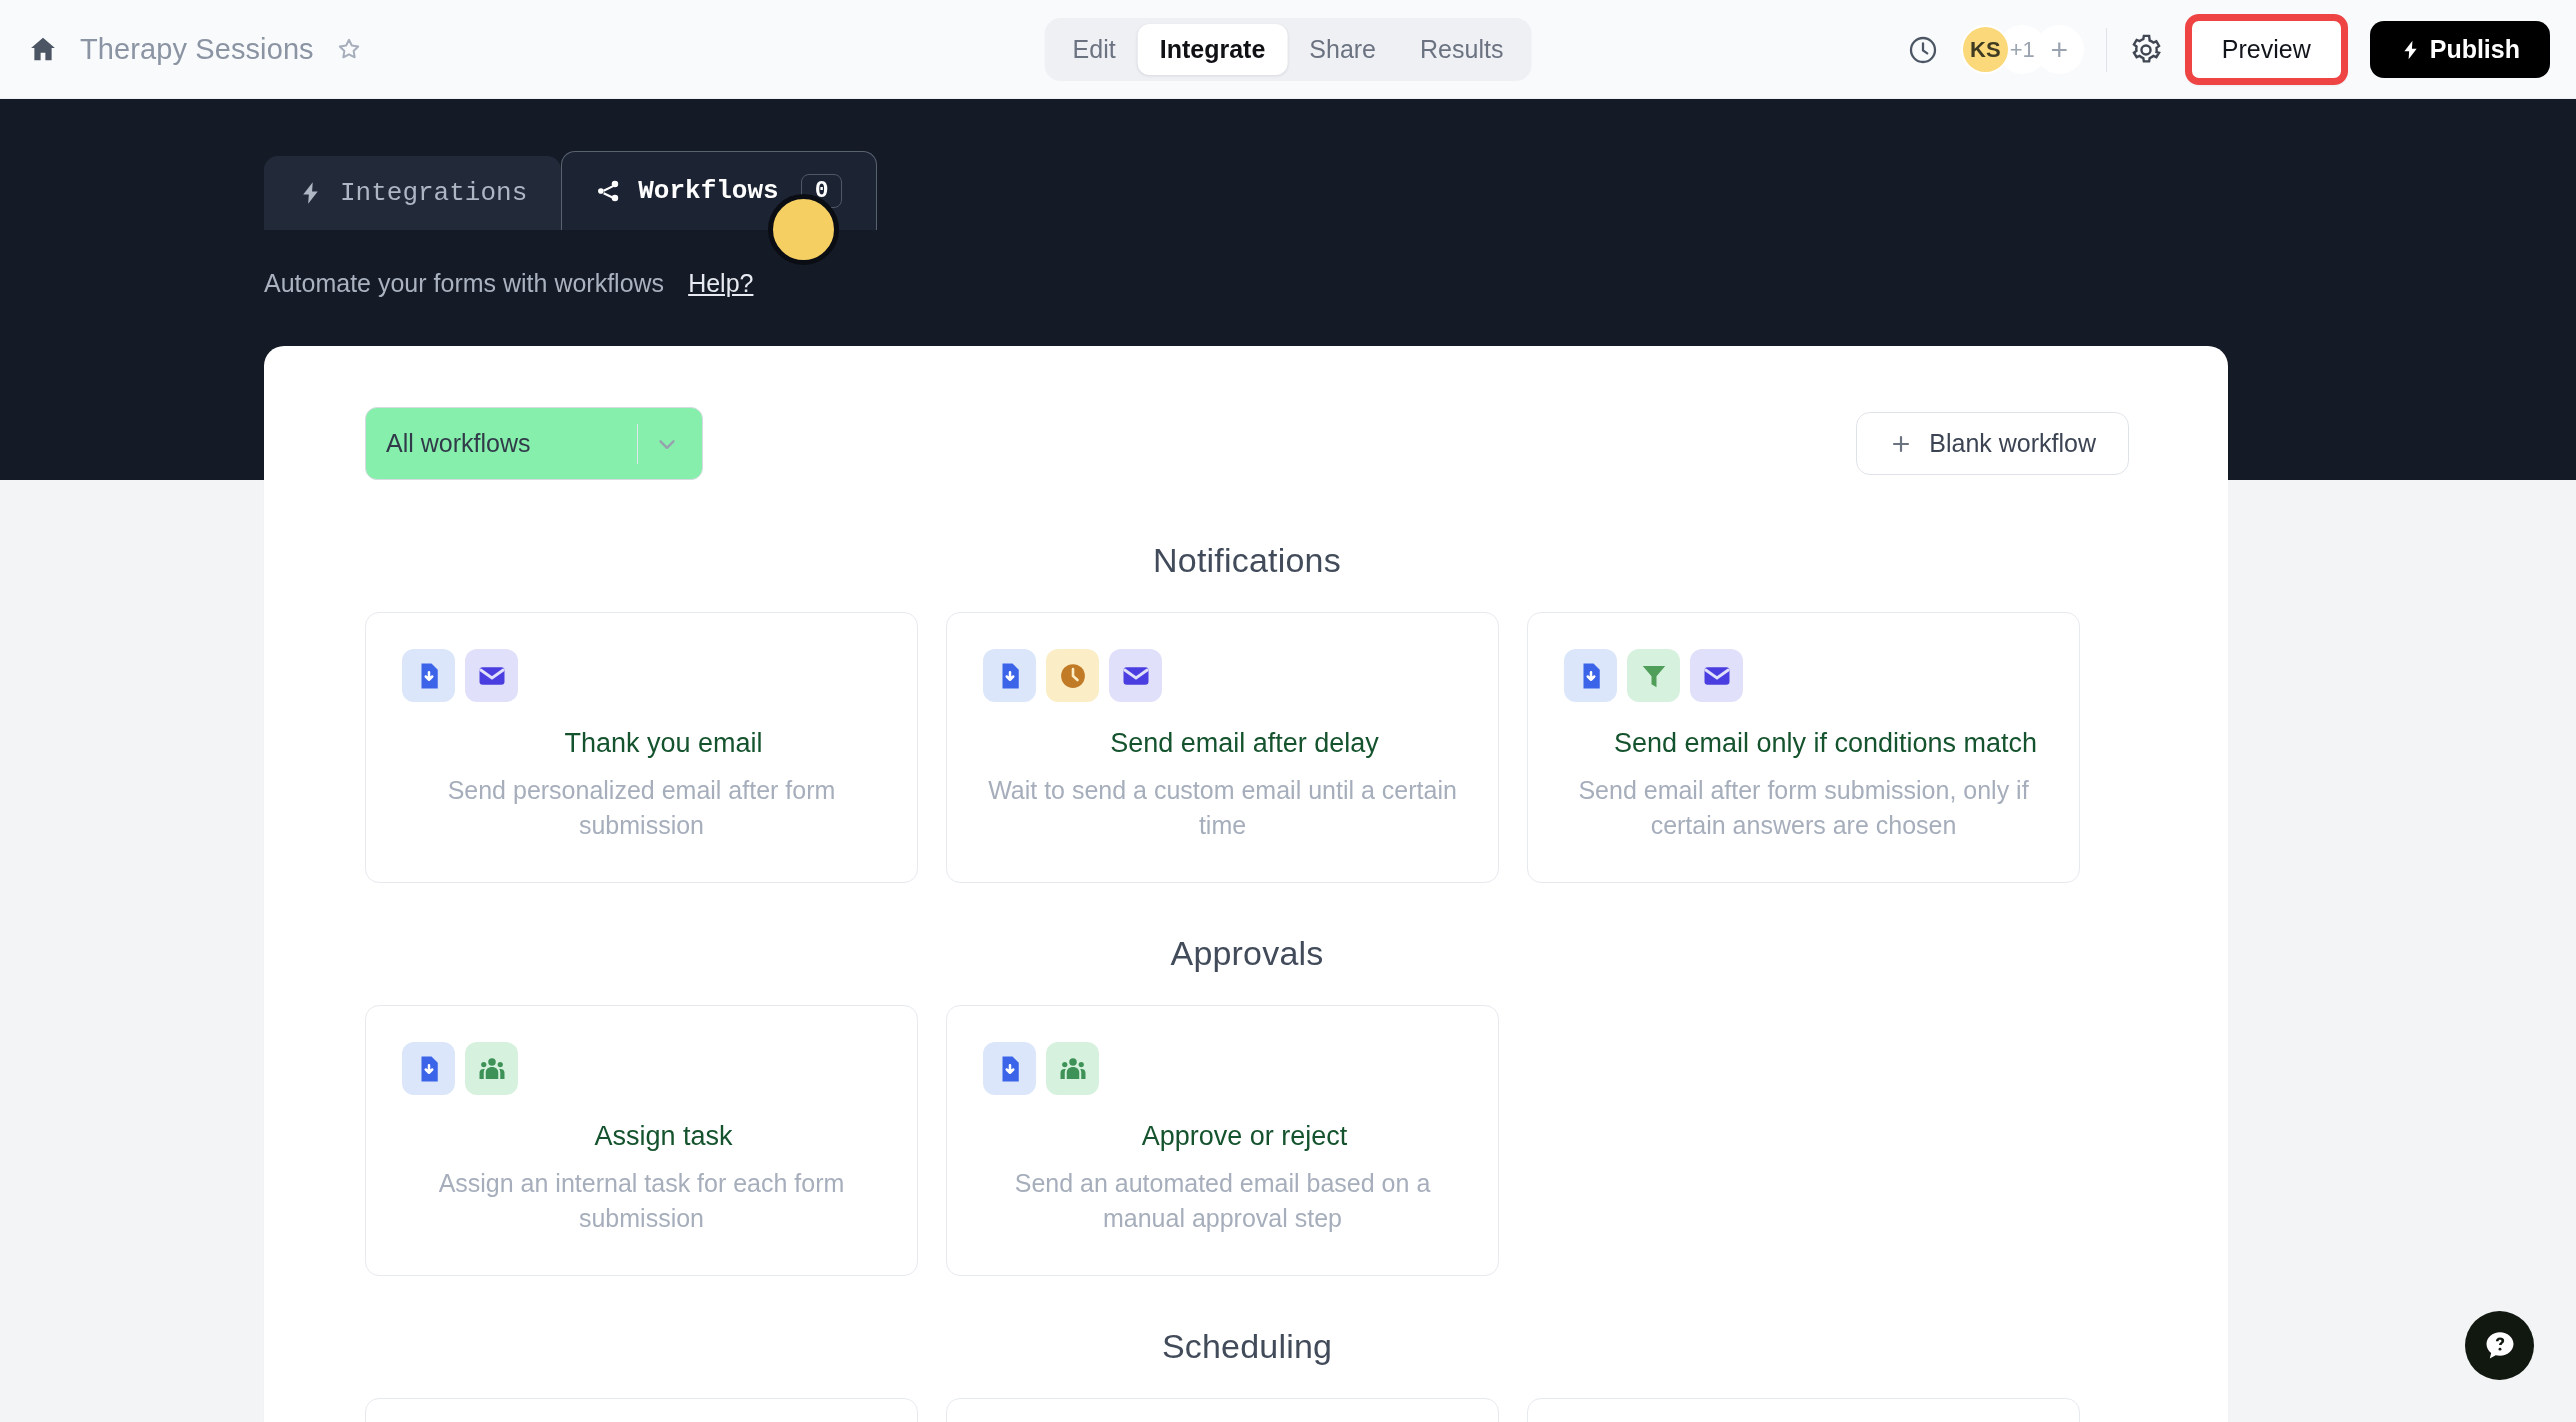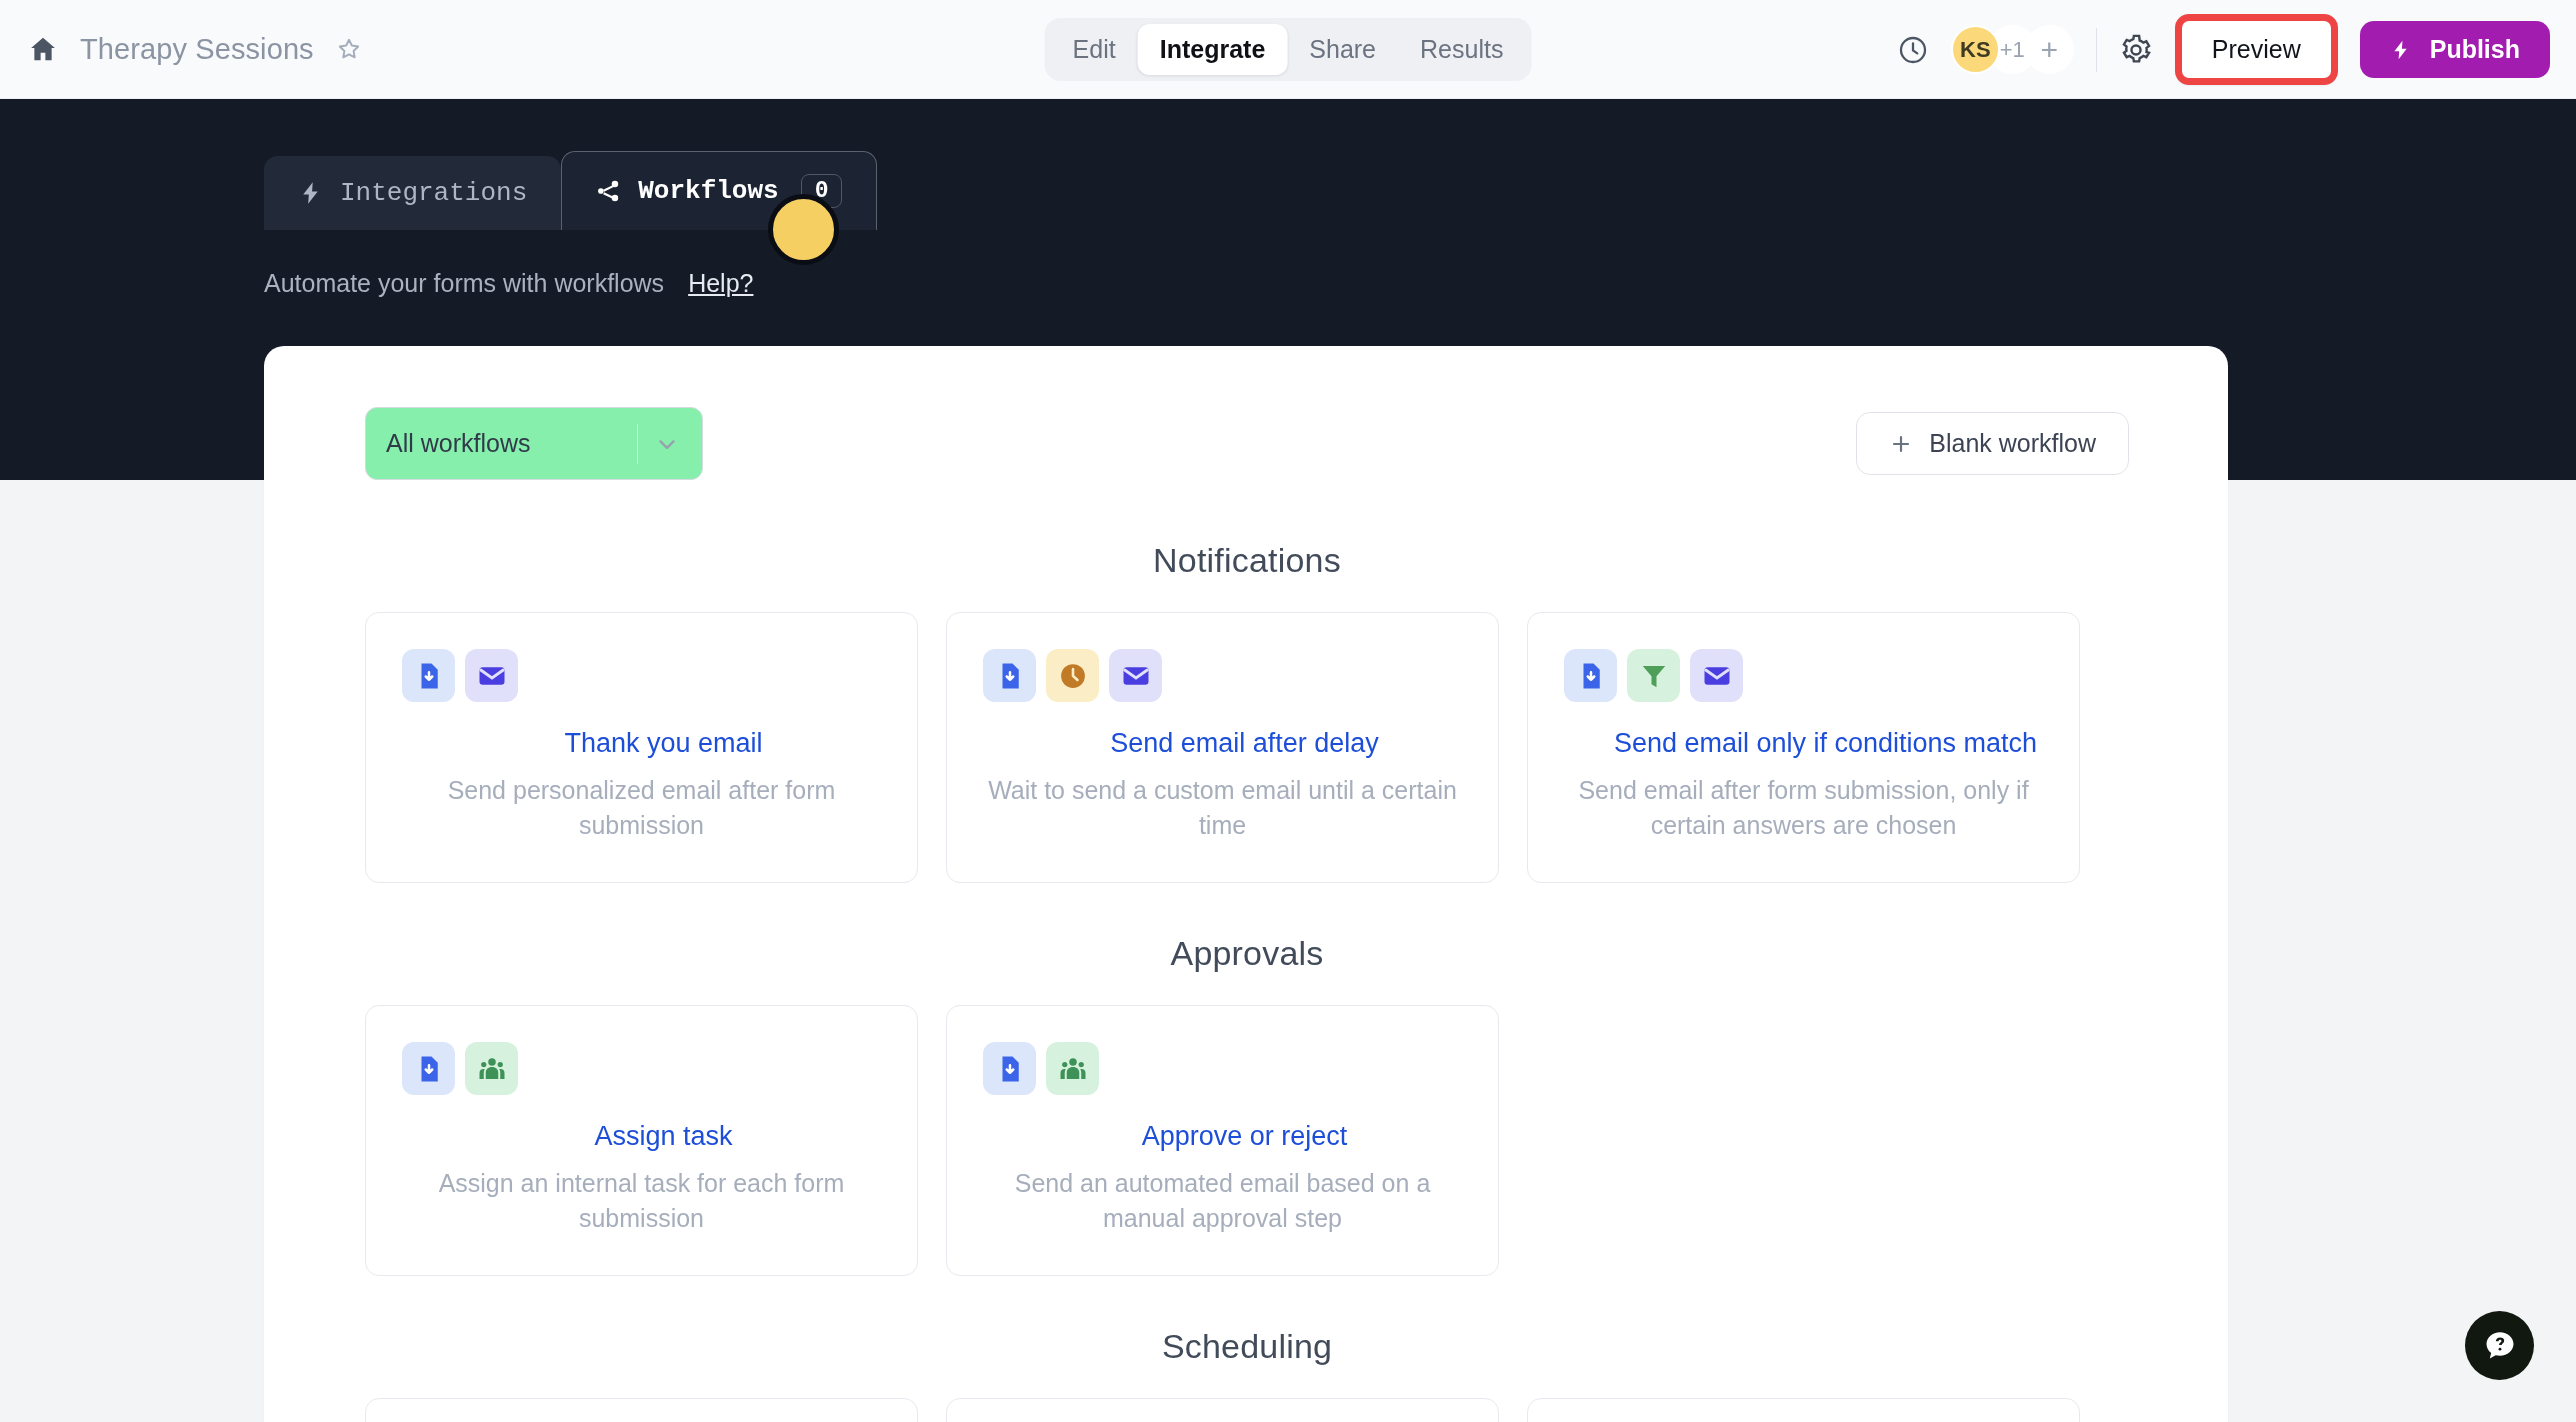--- a/index.html
+++ b/index.html
@@ -58,23 +58,23 @@
   .av-add { background: #ffffff; color: #9aa3b0; margin-left: -12px; z-index: 1; font-size: 30px; font-weight: 400;}
   .divider-v { width: 1px; height: 44px; background: #dfe3e9; }
   .gear-icon { width: 34px; height: 34px; color: #3f4652; cursor: pointer; }
   .btn-preview {
     background: #ffffff; color: #11141a; font-size: 25px; font-weight: 500;
     border: 7px solid #ef4444; border-radius: 14px;
     padding: 14px 30px; cursor: pointer;
     box-shadow: 0 1px 2px rgba(16,24,40,.05);
   }
   .btn-publish {
-    background: #a21caf; color: #ffffff; font-size: 25px; font-weight: 600;
+    background: #000000; color: #ffffff; font-size: 25px; font-weight: 600;
     border: none; border-radius: 14px; padding: 14px 30px; cursor: pointer;
-    display: flex; align-items: center; gap: 18px;
+    display: flex; align-items: center; gap: 8px;
   }
   .bolt-sm { width: 22px; height: 22px; }
 
   
   .dark-band {
     position: absolute; top: 99px; left: 0;
     width: 2576px; height: 381px;
     background: #141a26;
   }
   .tabs-row {
@@ -157,21 +157,21 @@
   .card-icons { display: flex; gap: 10px; margin-bottom: 26px; }
   .ibox {
     width: 53px; height: 53px; border-radius: 12px;
     display: flex; align-items: center; justify-content: center;
   }
   .ibox svg { width: 30px; height: 30px; display:block; }
   .ib-blue  { background: #dbe6fb; }
   .ib-purple{ background: #e0e0fb; }
   .ib-yellow{ background: #fbeec6; }
   .ib-green { background: #d6f2de; }
-  .card-title { font-size: 27px; color: #1d4ed8; margin-bottom: 14px; margin-left: 44px; }
+  .card-title { font-size: 27px; color: #14532d; margin-bottom: 14px; margin-left: 44px; }
   .card-desc { font-size: 25px; color: #a6aebc; line-height: 1.38; }
 
   
   .fab {
     position: absolute; right: 42px; bottom: 42px;
     width: 69px; height: 69px; border-radius: 50%;
     background: #10180f; display: flex; align-items: center; justify-content: center;
     cursor: pointer; z-index: 60;
   }
   .fab svg { width: 36px; height: 36px; color: #fff; }

